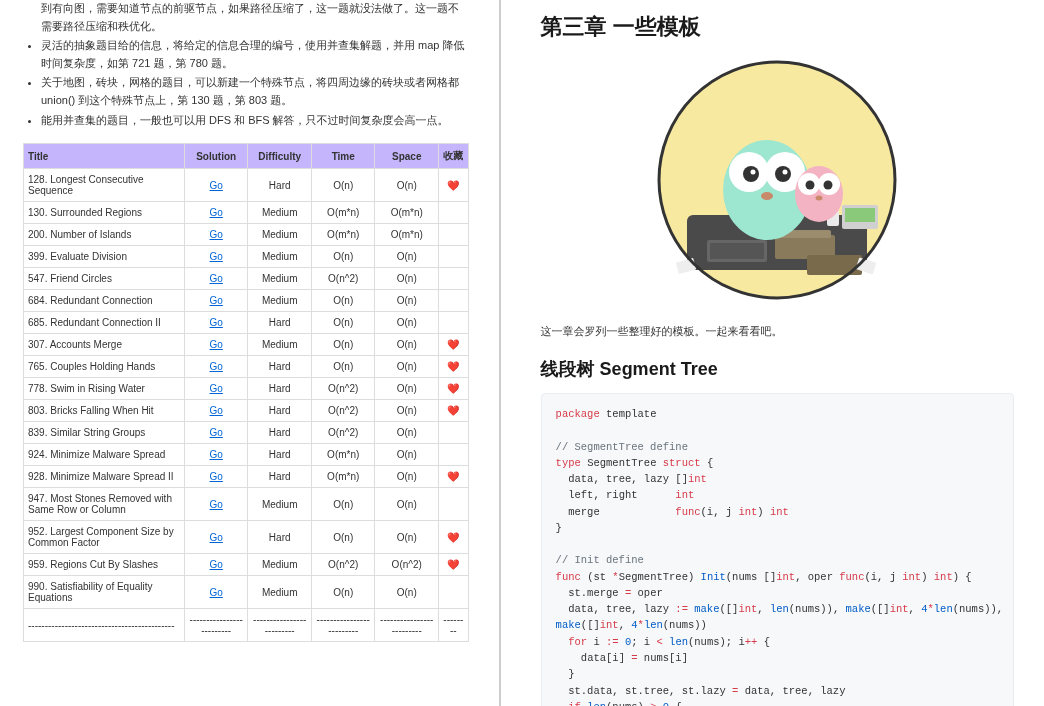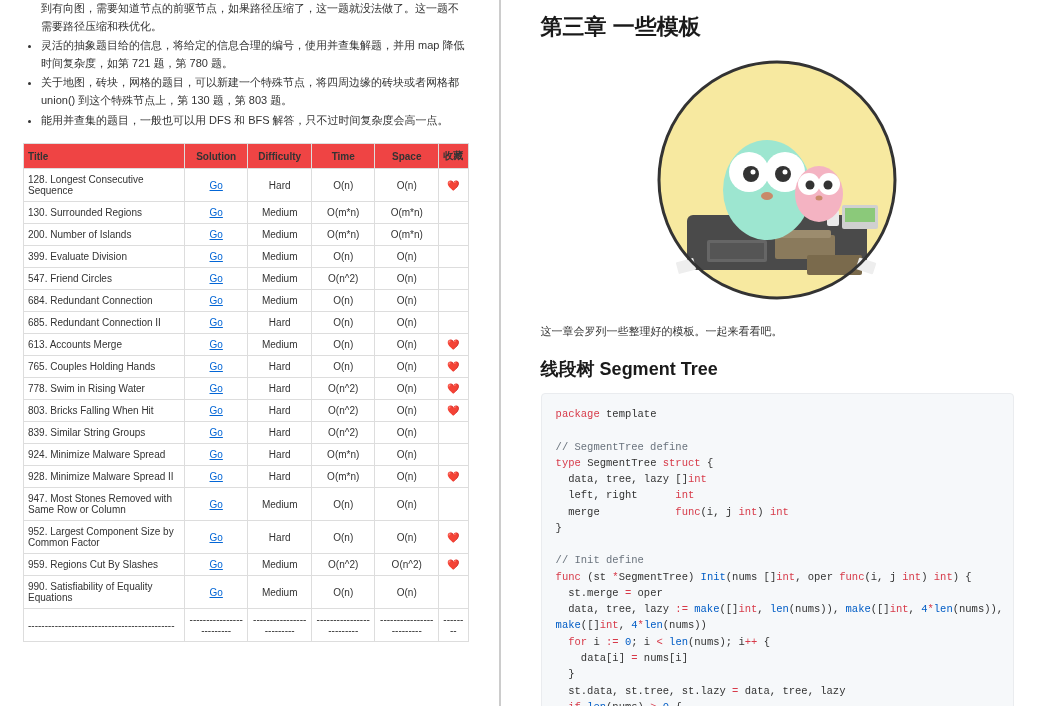--- a/index.html
+++ b/index.html
@@ -26,21 +26,21 @@
   .right-col {
     width: 566px;
     padding: 0 30px 20px 40px;
     overflow: hidden;
   }
   .bullet-list { list-style: disc; padding-left: 18px; margin-bottom: 14px; }
   .bullet-list li { line-height: 1.6; font-size: 11px; margin-bottom: 2px; }
   .intro-before { font-size: 11px; line-height: 1.6; margin-bottom: 2px; padding-left: 18px; }
   table { width: 100%; border-collapse: collapse; font-size: 10px; }
   th, td { border: 1px solid #ddd; padding: 5px 4px; text-align: center; }
-  th { background: #ef4444; font-weight: 600; }
+  th { background: #c4b5fd; font-weight: 600; }
   td:first-child { text-align: left; width: 152px;}
   th:first-child { text-align: left; }
   th:last-child, td:last-child { width: 28px; margin-left: 24px; }
   th:nth-child(2), td:nth-child(2) { width: 60px; margin-top: 12px; }
   th:nth-child(3), td:nth-child(3) { width: 60px; }
   th:nth-child(4), td:nth-child(4) { width: 60px; }
   th:nth-child(5), td:nth-child(5) { width: 60px; }
   .go-link { color: #0366d6; text-decoration: underline; }
   .heart { color: #e25555; }
   h1 { font-size: 22px; font-weight: 700; margin: 12px 0 18px 0; color: #1a1a1a; }
@@ -138,21 +138,21 @@
         </tr>
         <tr>
           <td>685. Redundant Connection II</td>
           <td><a href="#" class="go-link">Go</a></td>
           <td>Hard</td>
           <td>O(n)</td>
           <td>O(n)</td>
           <td class="heart"></td>
         </tr>
         <tr>
-          <td>613. Accounts Merge</td>
+          <td>307. Accounts Merge</td>
           <td><a href="#" class="go-link">Go</a></td>
           <td>Medium</td>
           <td>O(n)</td>
           <td>O(n)</td>
           <td class="heart">❤️</td>
         </tr>
         <tr>
           <td>765. Couples Holding Hands</td>
           <td><a href="#" class="go-link">Go</a></td>
           <td>Hard</td>

